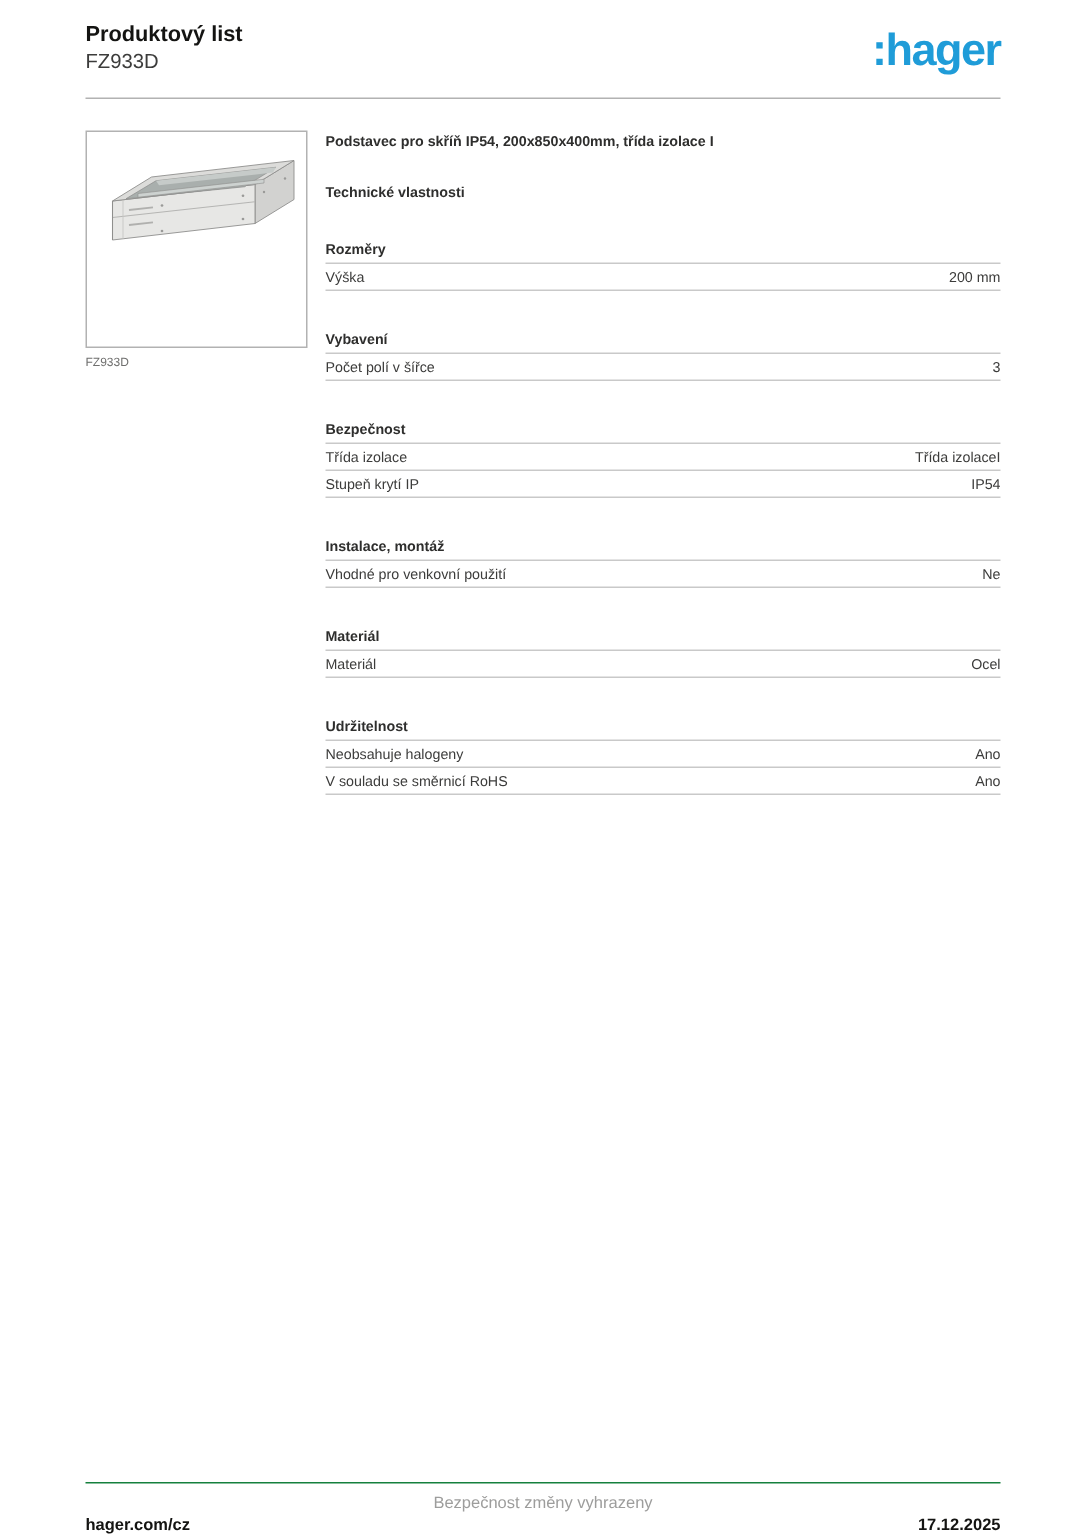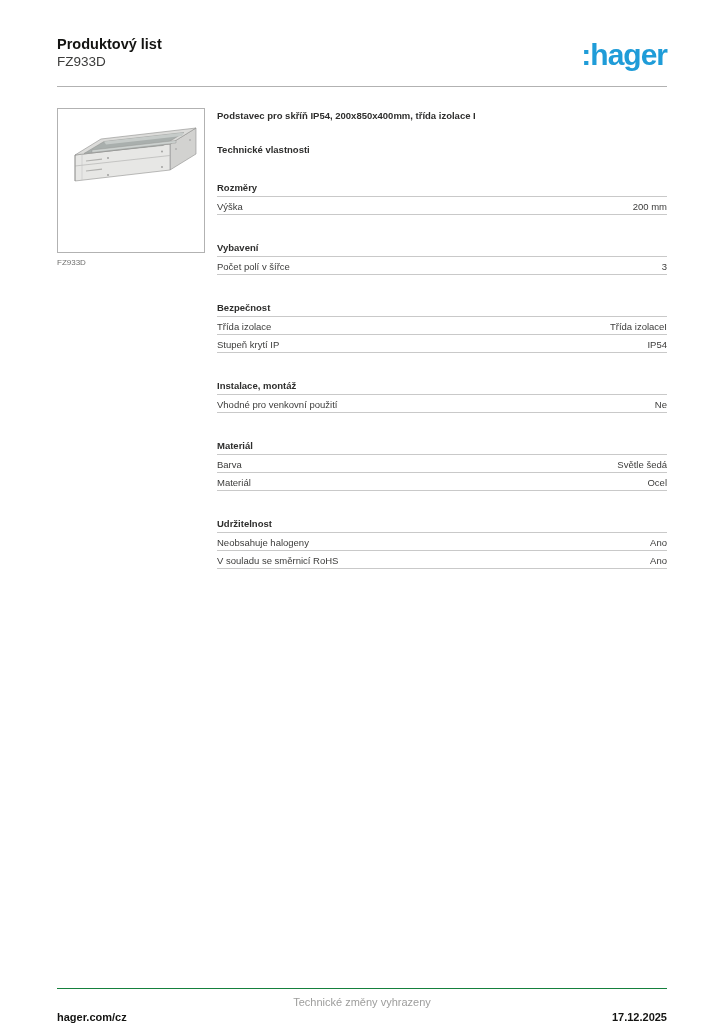--- a/index.html
+++ b/index.html
@@ -10,21 +10,21 @@
     font-family:"Liberation Sans", sans-serif;
     color:#3c3c3b;
     overflow:hidden;
     box-sizing:border-box;
   }
   .margins{position:absolute;left:57px;right:57px;top:0;}
 
   
   .header{
     display:flex;justify-content:space-between;align-items:flex-start;
-    padding-top:36px;padding-bottom:14px;
+    padding-top:15px;padding-bottom:14px;
     border-bottom:1px solid #b2b2b2;
   }
   .header-titles{line-height:1.15;}
   .doc-title{font-size:14.5px;font-weight:bold;color:#141412;}
   .doc-code{font-size:13.5px;font-weight:normal;color:#3c3c3b;margin-top:1px;}
   .logo{
     font-size:30px;font-weight:bold;letter-spacing:-1px;
     line-height:34px;margin-top:2px;
   }
 
@@ -155,24 +155,20 @@
           <div class="spec-group-title">Instalace, montáž</div>
           <div class="spec-row">
             <span class="label">Vhodné pro venkovní použití</span>
             <span class="value">Ne</span>
           </div>
         </div>
 
         <div class="spec-group">
           <div class="spec-group-title">Materiál</div>
           <div class="spec-row">
-            <span class="label">Barva</span>
-            <span class="value">Světle šedá</span>
-          </div>
-          <div class="spec-row">
             <span class="label">Materiál</span>
             <span class="value">Ocel</span>
           </div>
         </div>
 
         <div class="spec-group">
           <div class="spec-group-title">Udržitelnost</div>
           <div class="spec-row">
             <span class="label">Neobsahuje halogeny</span>
             <span class="value">Ano</span>
@@ -182,16 +178,16 @@
             <span class="value">Ano</span>
           </div>
         </div>
 
       </div>
     </div>
   </div>
 
   <div class="footer">
     <a class="left" href="#">hager.com/cz</a>
-    <span class="center">Technické změny vyhrazeny</span>
+    <span class="center">Bezpečnost změny vyhrazeny</span>
     <span class="right">17.12.2025</span>
   </div>
 </div>
 
 </body></html>

